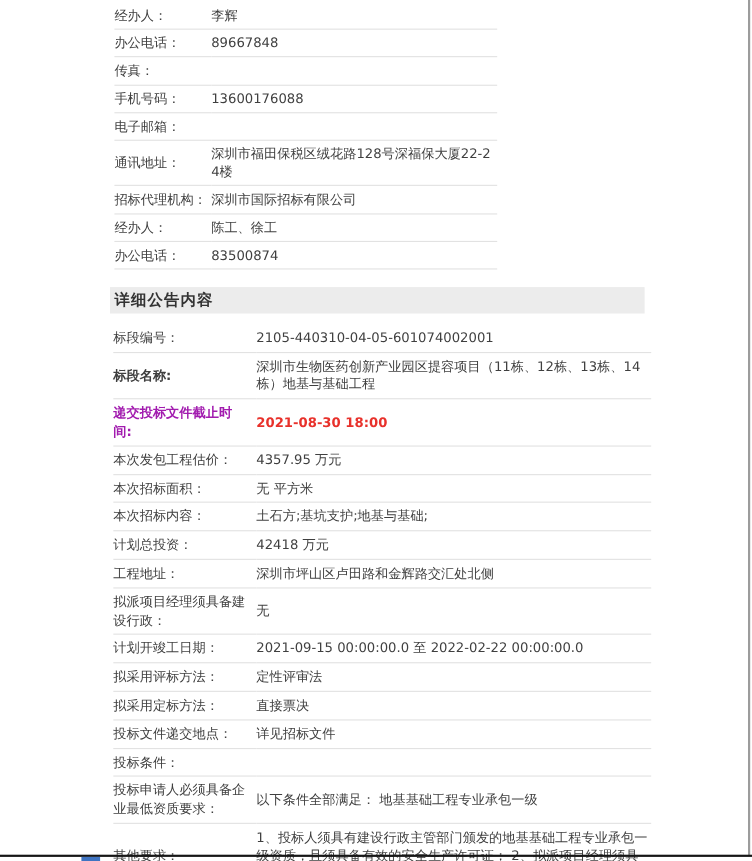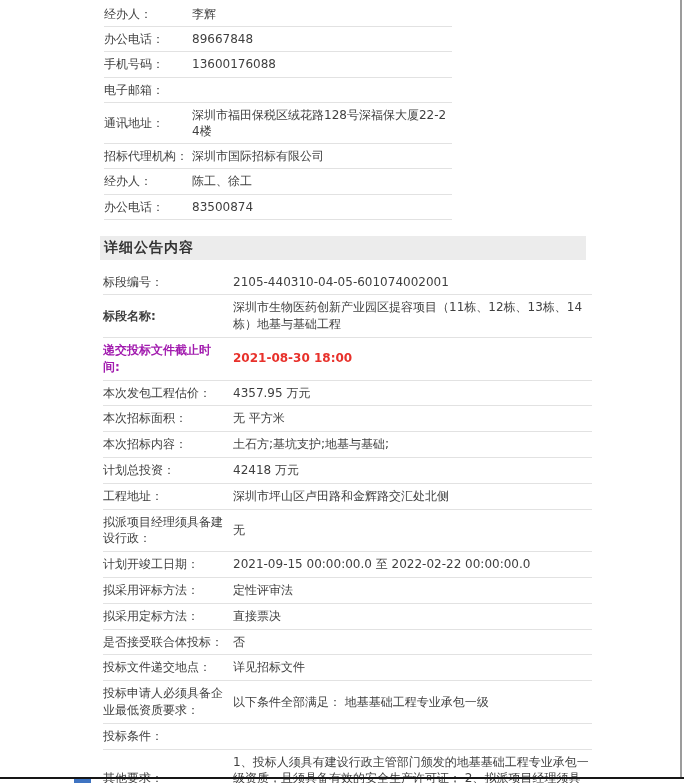--- a/index.html
+++ b/index.html
@@ -103,20 +103,24 @@
     <tbody id="contact-rows">
         <tr>
           <td class="label">经办人：</td>
           <td class="value">李辉</td>
         </tr>
         <tr>
           <td class="label">办公电话：</td>
           <td class="value">89667848</td>
         </tr>
         <tr>
+          <td class="label">传真：</td>
+          <td class="value"></td>
+        </tr>
+        <tr>
           <td class="label">手机号码：</td>
           <td class="value">13600176088</td>
         </tr>
         <tr>
           <td class="label">电子邮箱：</td>
           <td class="value"></td>
         </tr>
         <tr>
           <td class="label">通讯地址：</td>
           <td class="value">深圳市福田保税区绒花路128号深福保大厦22-24楼</td>
@@ -184,34 +188,30 @@
         </tr>
         <tr>
           <td class="label">拟采用评标方法：</td>
           <td class="value">定性评审法</td>
         </tr>
         <tr>
           <td class="label">拟采用定标方法：</td>
           <td class="value">直接票决</td>
         </tr>
         <tr>
-          <td class="label">是否接受联合体投标：</td>
-          <td class="value">否</td>
-        </tr>
-        <tr>
           <td class="label">投标文件递交地点：</td>
           <td class="value">详见招标文件</td>
         </tr>
         <tr>
+          <td class="label">投标条件：</td>
+          <td class="value"></td>
+        </tr>
+        <tr>
           <td class="label">投标申请人必须具备企业最低资质要求：</td>
           <td class="value">以下条件全部满足： 地基基础工程专业承包一级</td>
-        </tr>
-        <tr>
-          <td class="label">投标条件：</td>
-          <td class="value"></td>
         </tr>
         <tr>
           <td class="label">其他要求：</td>
           <td class="value">1、投标人须具有建设行政主管部门颁发的地基基础工程专业承包一级资质，且须具备有效的安全生产许可证； 2、拟派项目经理须具备建设行政</td>
         </tr>
       </tbody>
   </table>
 
 </div>
 

